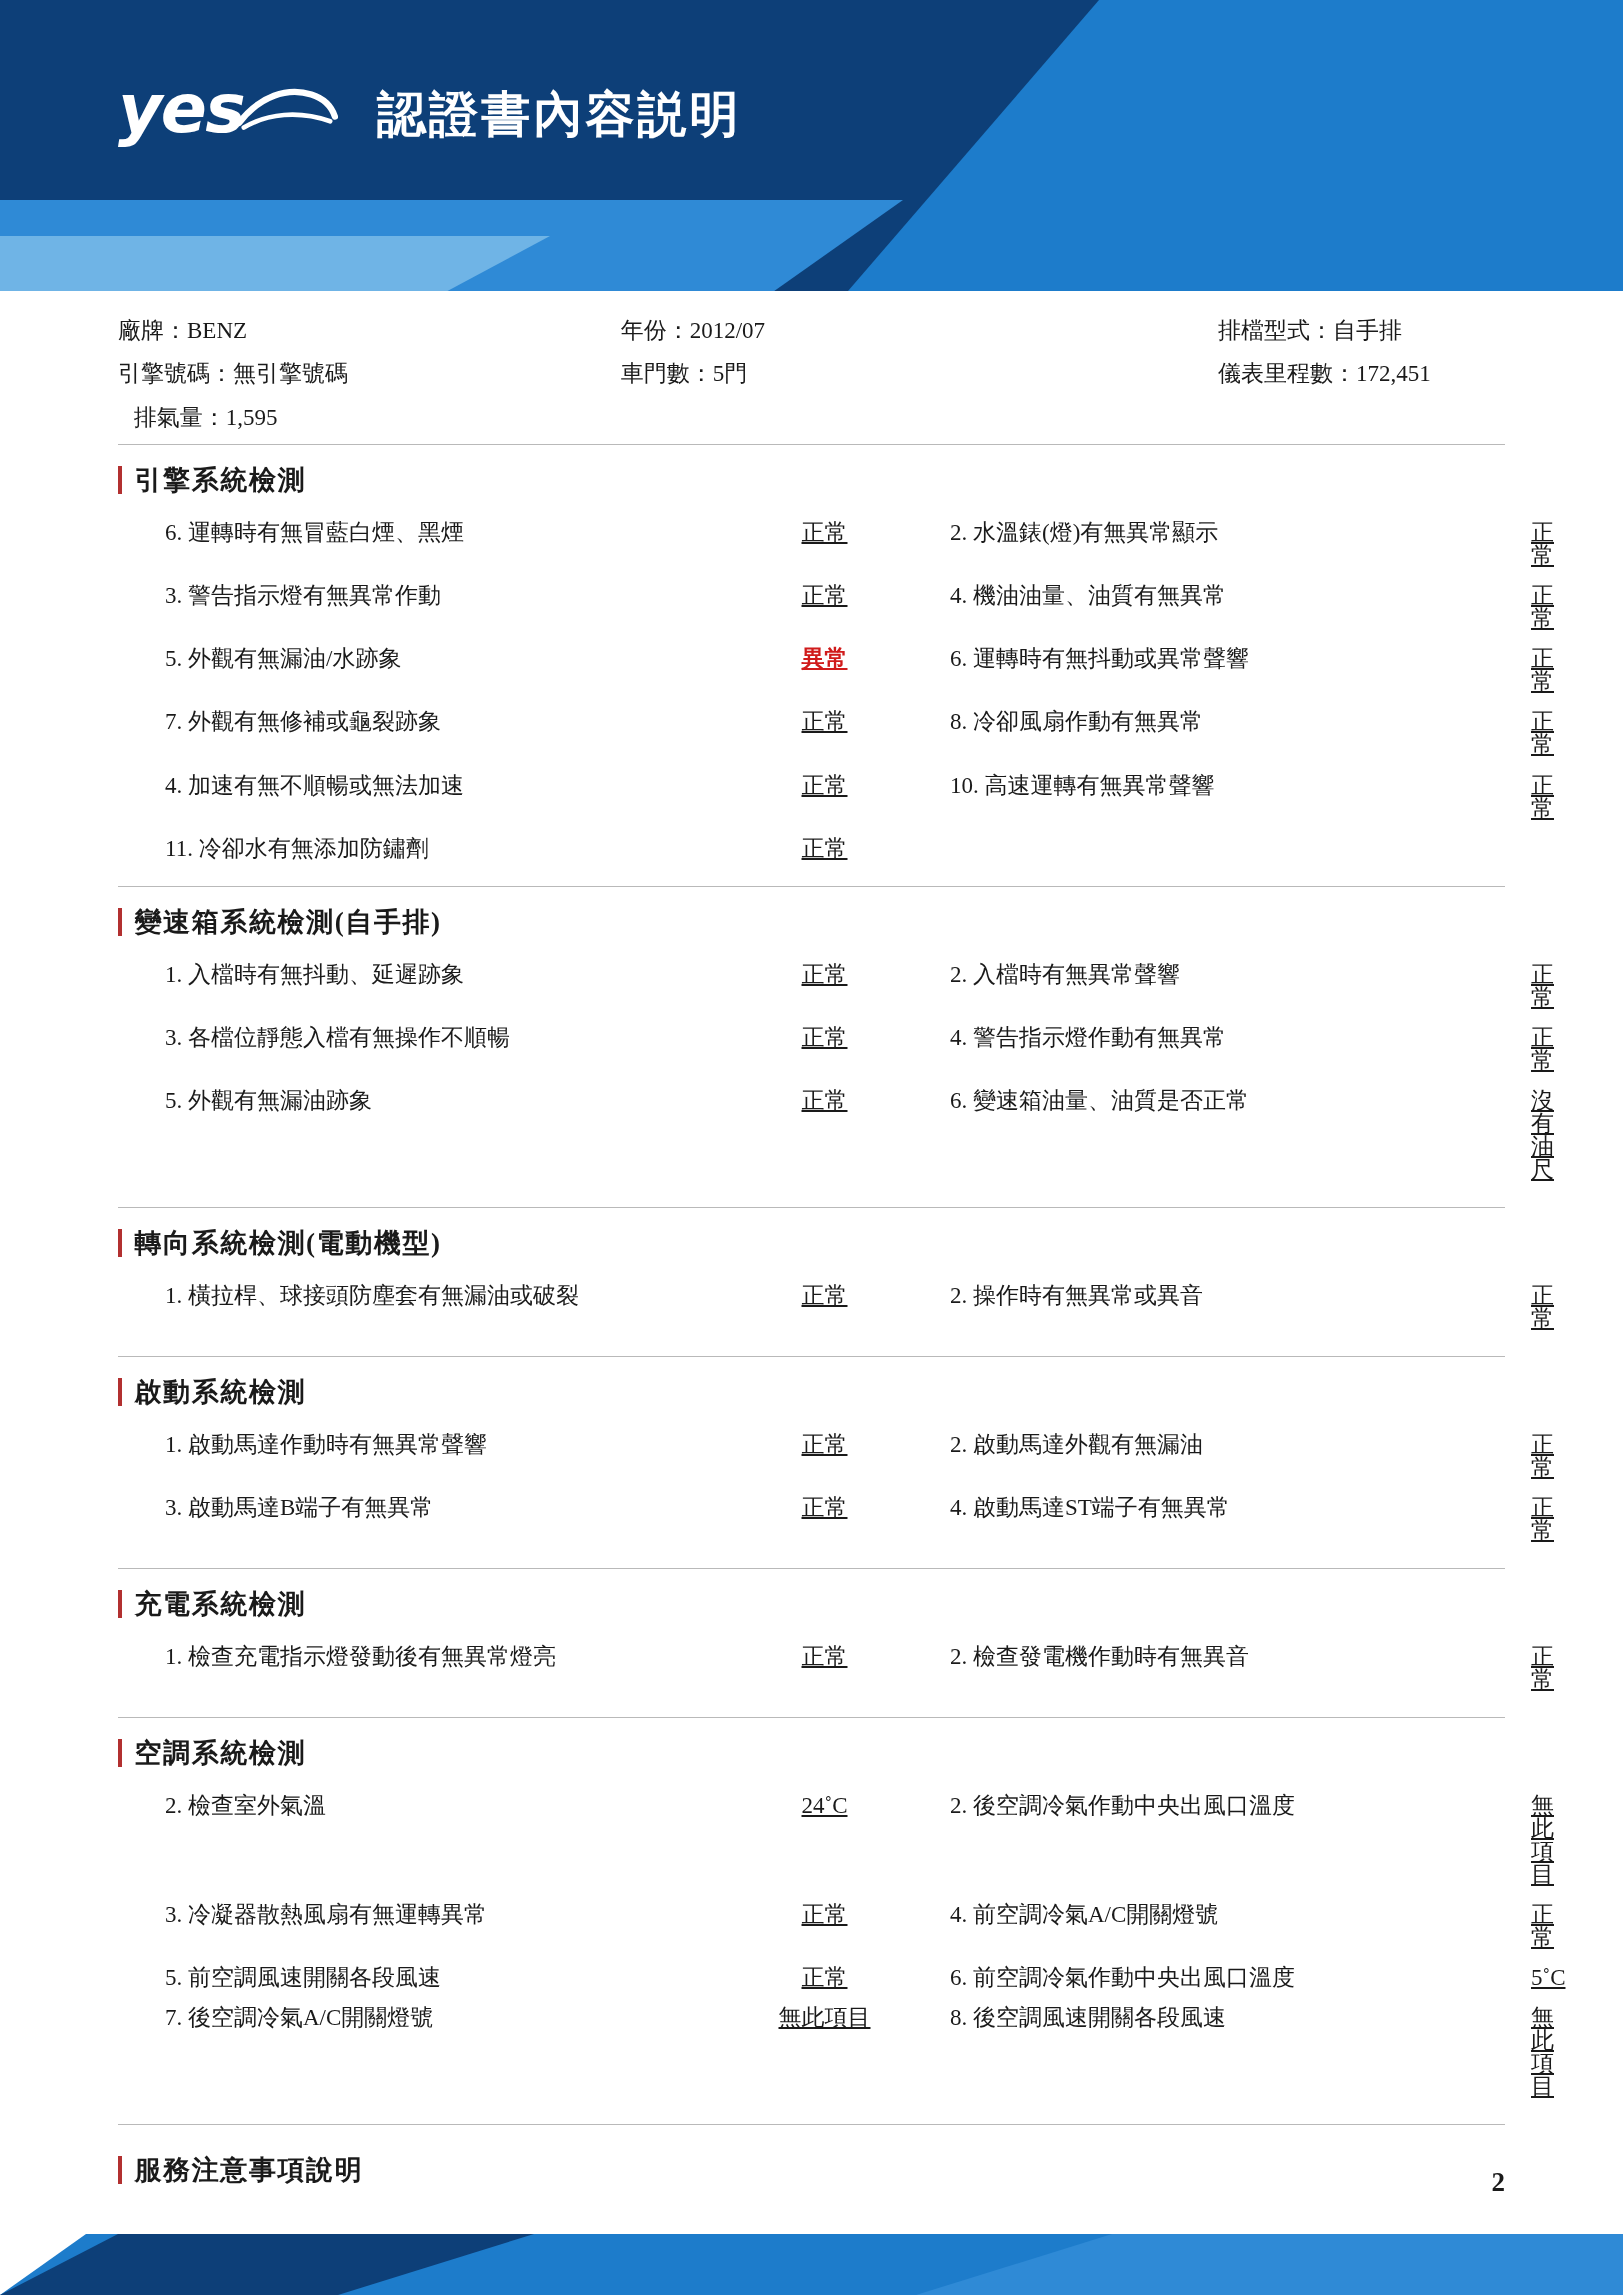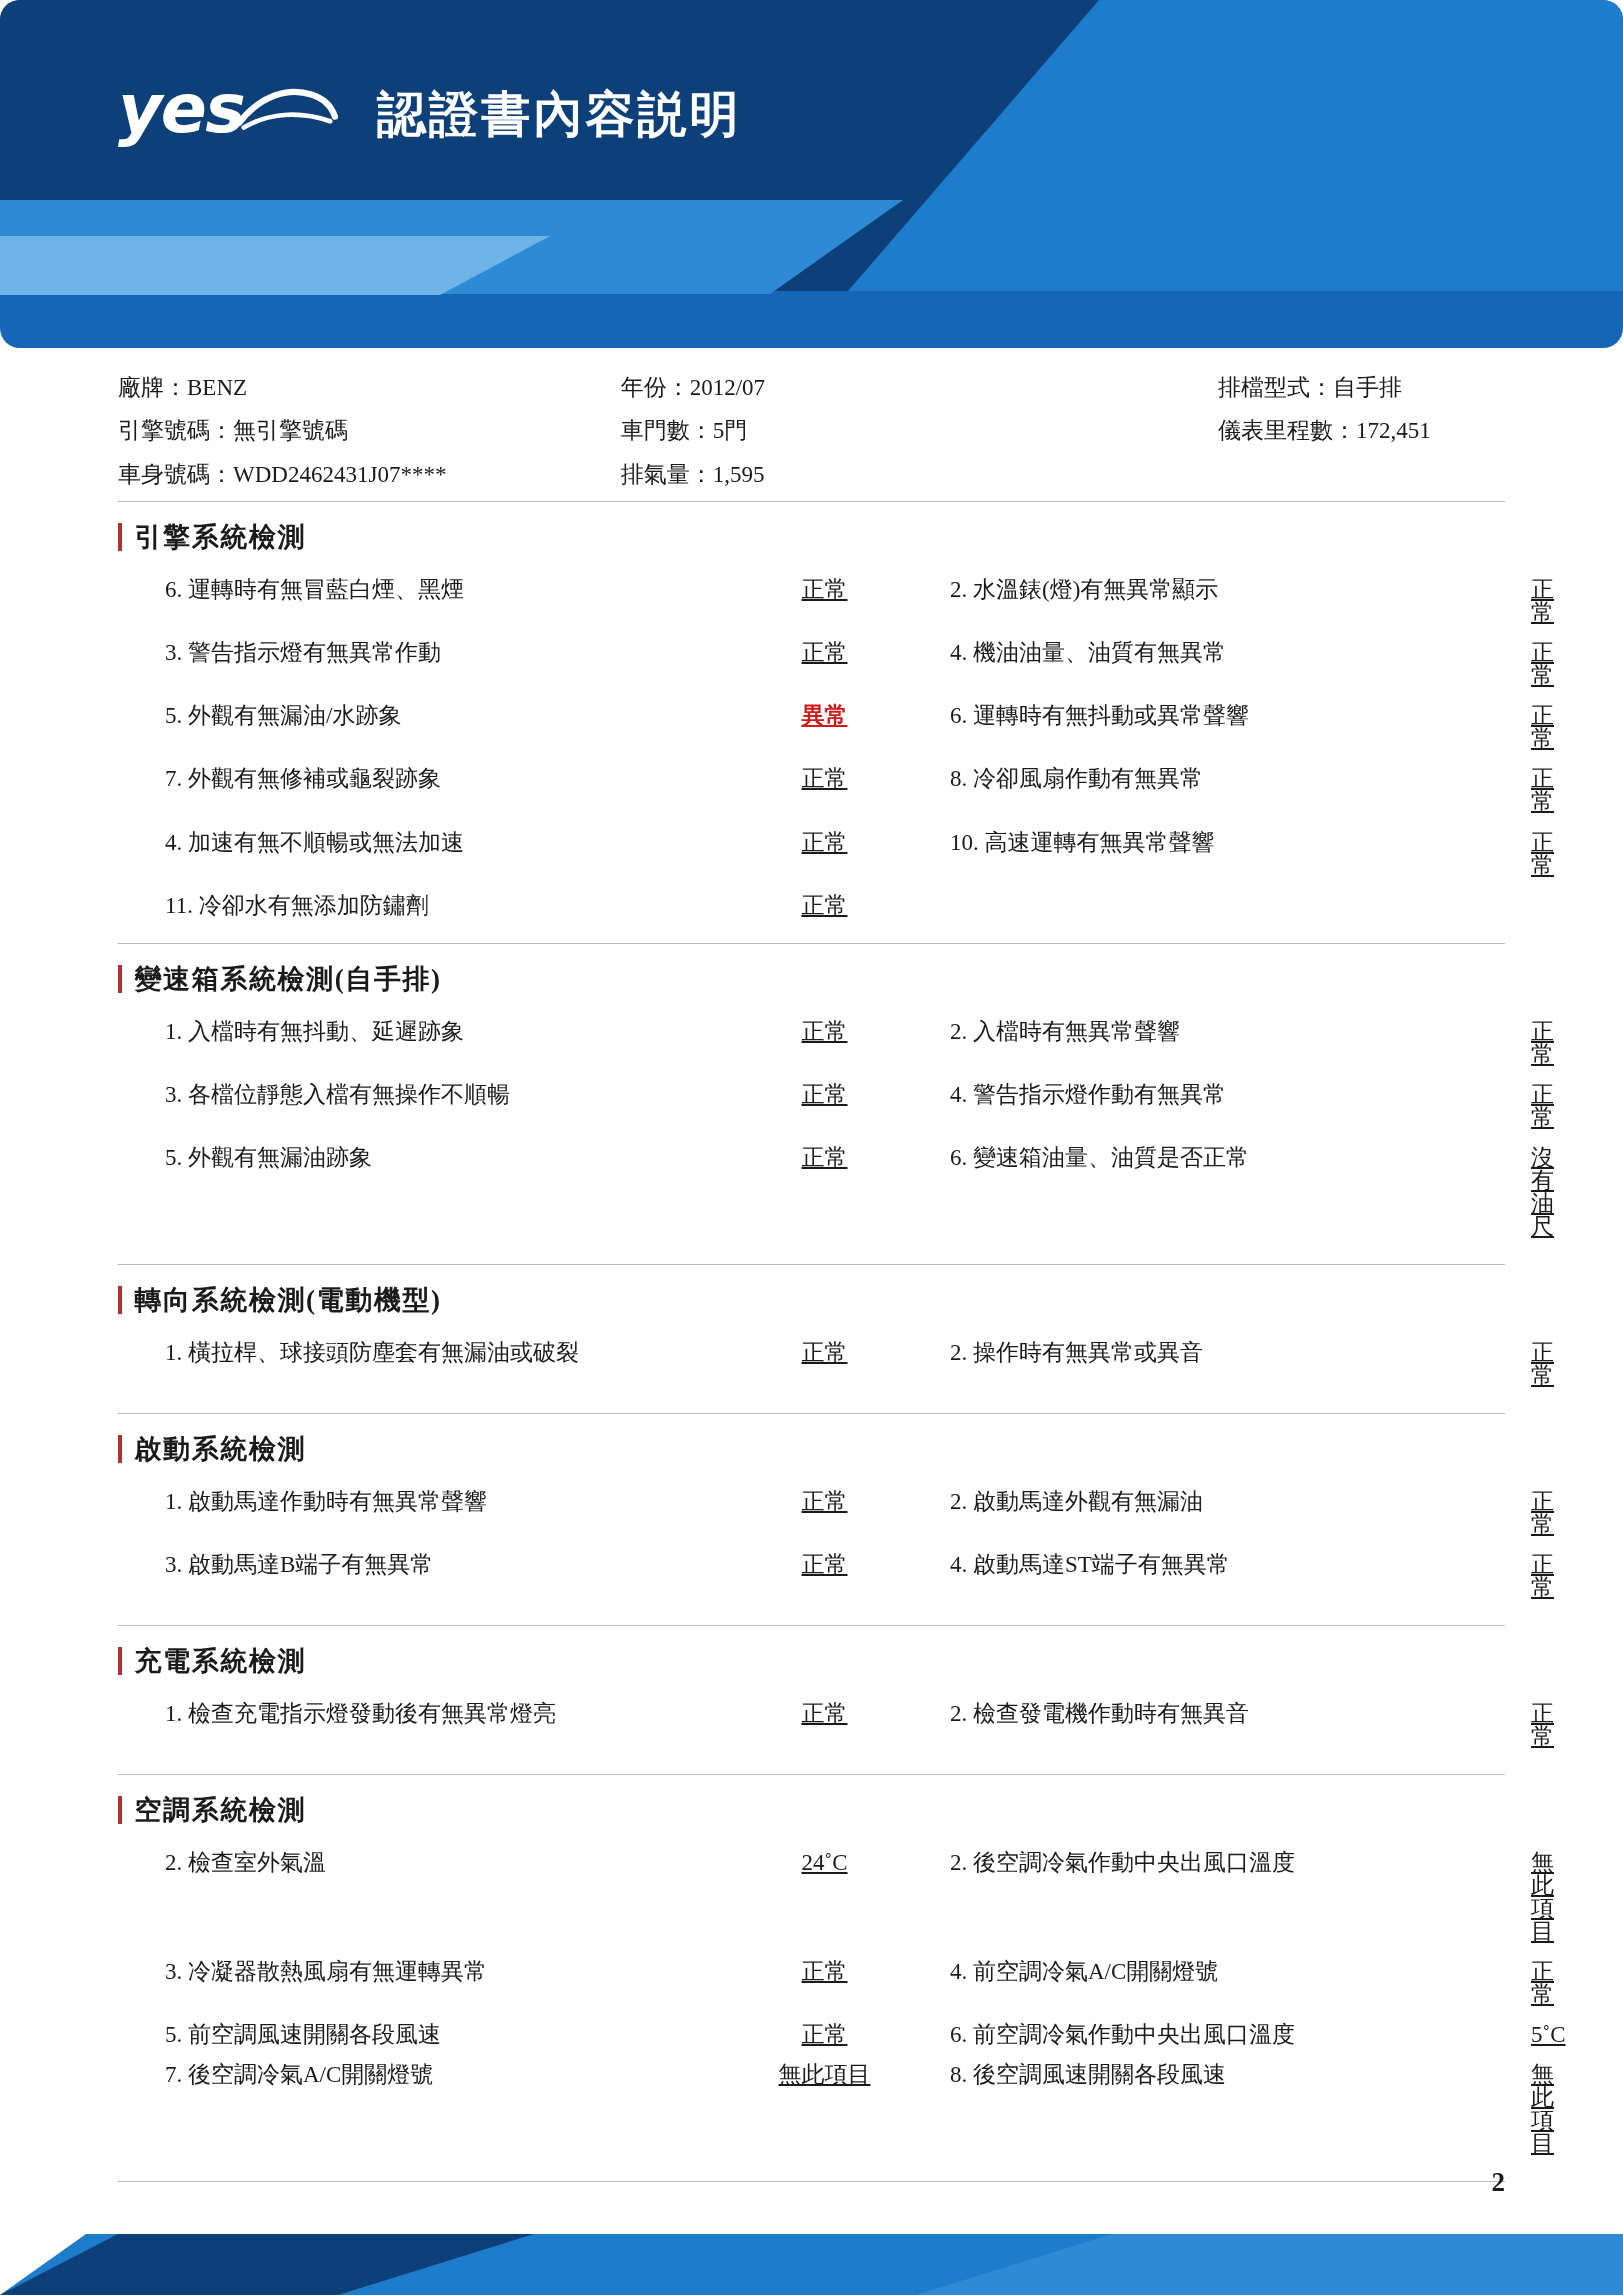--- a/index.html
+++ b/index.html
@@ -13,23 +13,22 @@
     font-family: "Liberation Serif", serif;
     color: #1a1a1a;
     position: relative;
     overflow: hidden;
   }
 
   
   .header {
     position: relative;
     width: 1623px;
-    height: 348px;
+    height: 291px;
     overflow: hidden;
-    border-radius: 20px;
   }
   .hdr-bg {
     position: absolute;
     inset: 0;
     background: #1565b8;
   }
   .hdr-dark {
     position: absolute;
     left: 0; top: 0;
     width: 1099px; height: 291px;
@@ -219,21 +218,20 @@
 
   <div class="veh-info">
     <div class="veh-cell">廠牌：BENZ</div>
     <div class="veh-cell right">年份：2012/07</div>
 
     <div class="veh-cell">排檔型式：自手排</div>
     <div class="veh-cell">引擎號碼：無引擎號碼</div>
     <div class="veh-cell right">車門數：5門</div>
 
     <div class="veh-cell">儀表里程數：172,451</div>
-    <div class="veh-cell">車身號碼：WDD2462431J07****</div>
     <div class="veh-cell right">排氣量：1,595</div>
   </div>
 
   <div id="sections-root">
       <div class="section">
         <div class="sec-head">
           <div class="sec-bar"></div>
           <div class="sec-title">引擎系統檢測</div>
         </div>
         <div class="rows">

